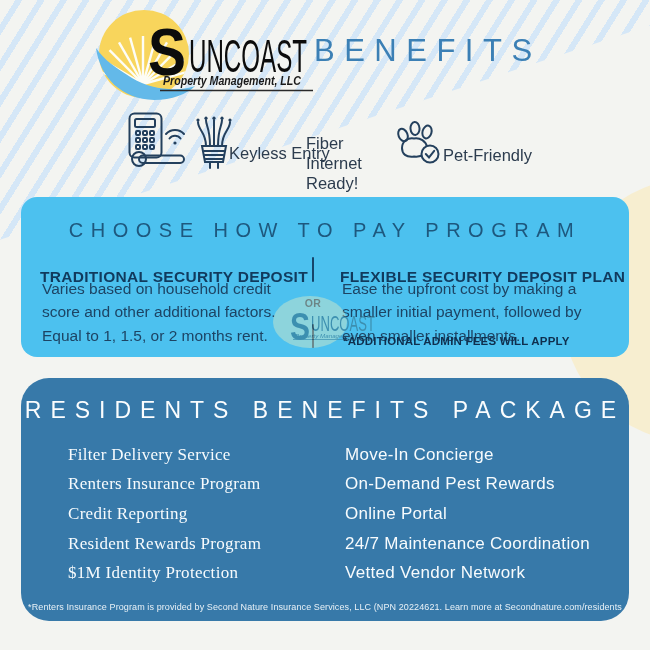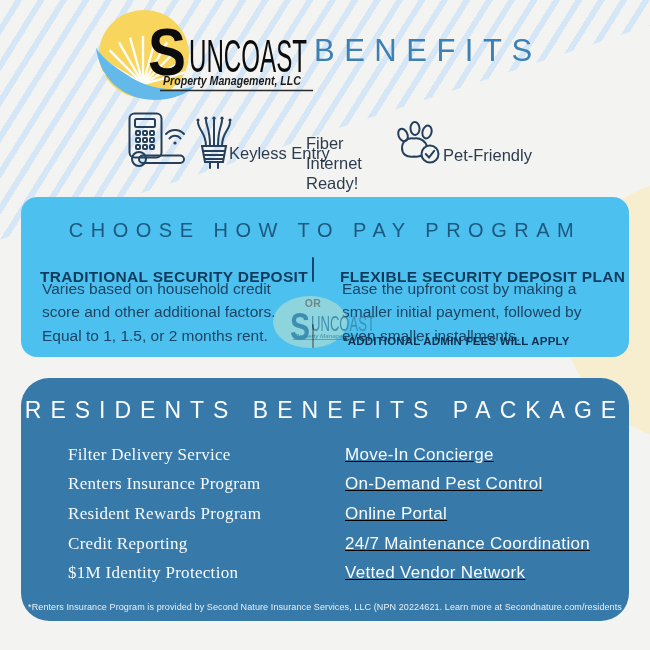--- a/index.html
+++ b/index.html
@@ -33,21 +33,21 @@
   .divider .or{font-size:10.5px;font-weight:700;color:#163c5e;letter-spacing:.5px;}
   .watermark{position:absolute;left:247px;top:98px;opacity:.5;}
   .watermark text{font-family:"Liberation Sans",sans-serif;}
   
   .benefits-box{position:absolute;left:21px;top:378px;width:608px;height:243px;background:#3779a9;
                 border-radius:28px;z-index:1;}
   .benefits-heading{position:absolute;left:0;top:19px;width:100%;text-align:center;
                     font-size:23px;letter-spacing:9px;color:#fbfdfe;font-weight:500;white-space:nowrap;}
   .benefit-list{position:absolute;top:62px;margin:0;padding:0;list-style:none;}
   .benefit-list.left{left:47px;font-family:Liberation Serif, serif;}
-  .benefit-list.right{left:324px;text-decoration:underline;}
+  .benefit-list.right{left:324px;}
   .benefit-list li{height:29.6px;display:flex;align-items:center;font-size:17px;color:#f7fbfd;
                    letter-spacing:.3px;white-space:nowrap;}
   .disclaimer{position:absolute;left:0;bottom:9px;width:100%;text-align:center;font-size:9px;
               color:#e8f1f7;letter-spacing:.1px;}
 </style>
 </head>
 <body>
 
 <div class="canvas">
 
@@ -160,28 +160,28 @@
       <line x1="25" y1="44.5" x2="103" y2="44.5" stroke="#2e5f72" stroke-width="0.7"></line>
     </svg>
   </section>
 
   <section class="benefits-box">
     <div class="benefits-heading">RESIDENTS BENEFITS PACKAGE</div>
 
     <ul class="benefit-list left">
       <li>Filter Delivery Service</li>
       <li>Renters Insurance Program</li>
+      <li>Credit Reporting</li>
       <li>Resident Rewards Program</li>
-      <li>Credit Reporting</li>
       <li>$1M Identity Protection</li>
     </ul>
 
     <ul class="benefit-list right">
       <li>Move-In Concierge</li>
-      <li>On-Demand Pest Control</li>
+      <li>On-Demand Pest Rewards</li>
       <li>Online Portal</li>
       <li>24/7 Maintenance Coordination</li>
       <li>Vetted Vendor Network</li>
     </ul>
 
     <div class="disclaimer">*Renters Insurance Program is provided by Second Nature Insurance Services, LLC (NPN 20224621. Learn more at Secondnature.com/residents</div>
   </section>
 
 </div>
 

